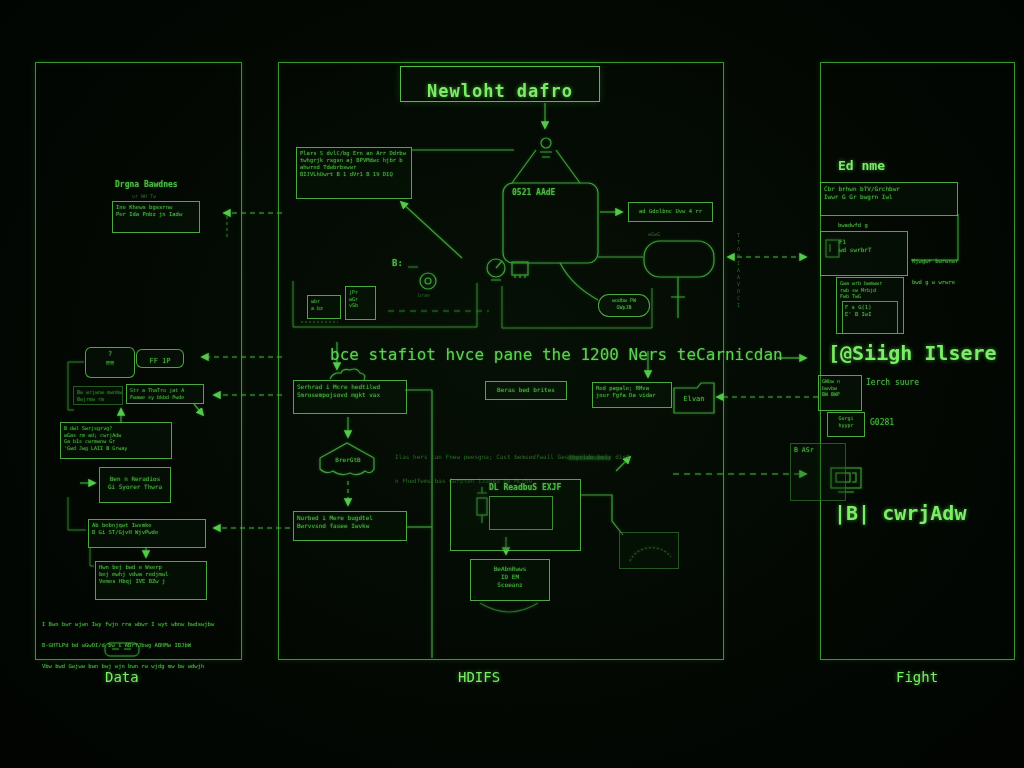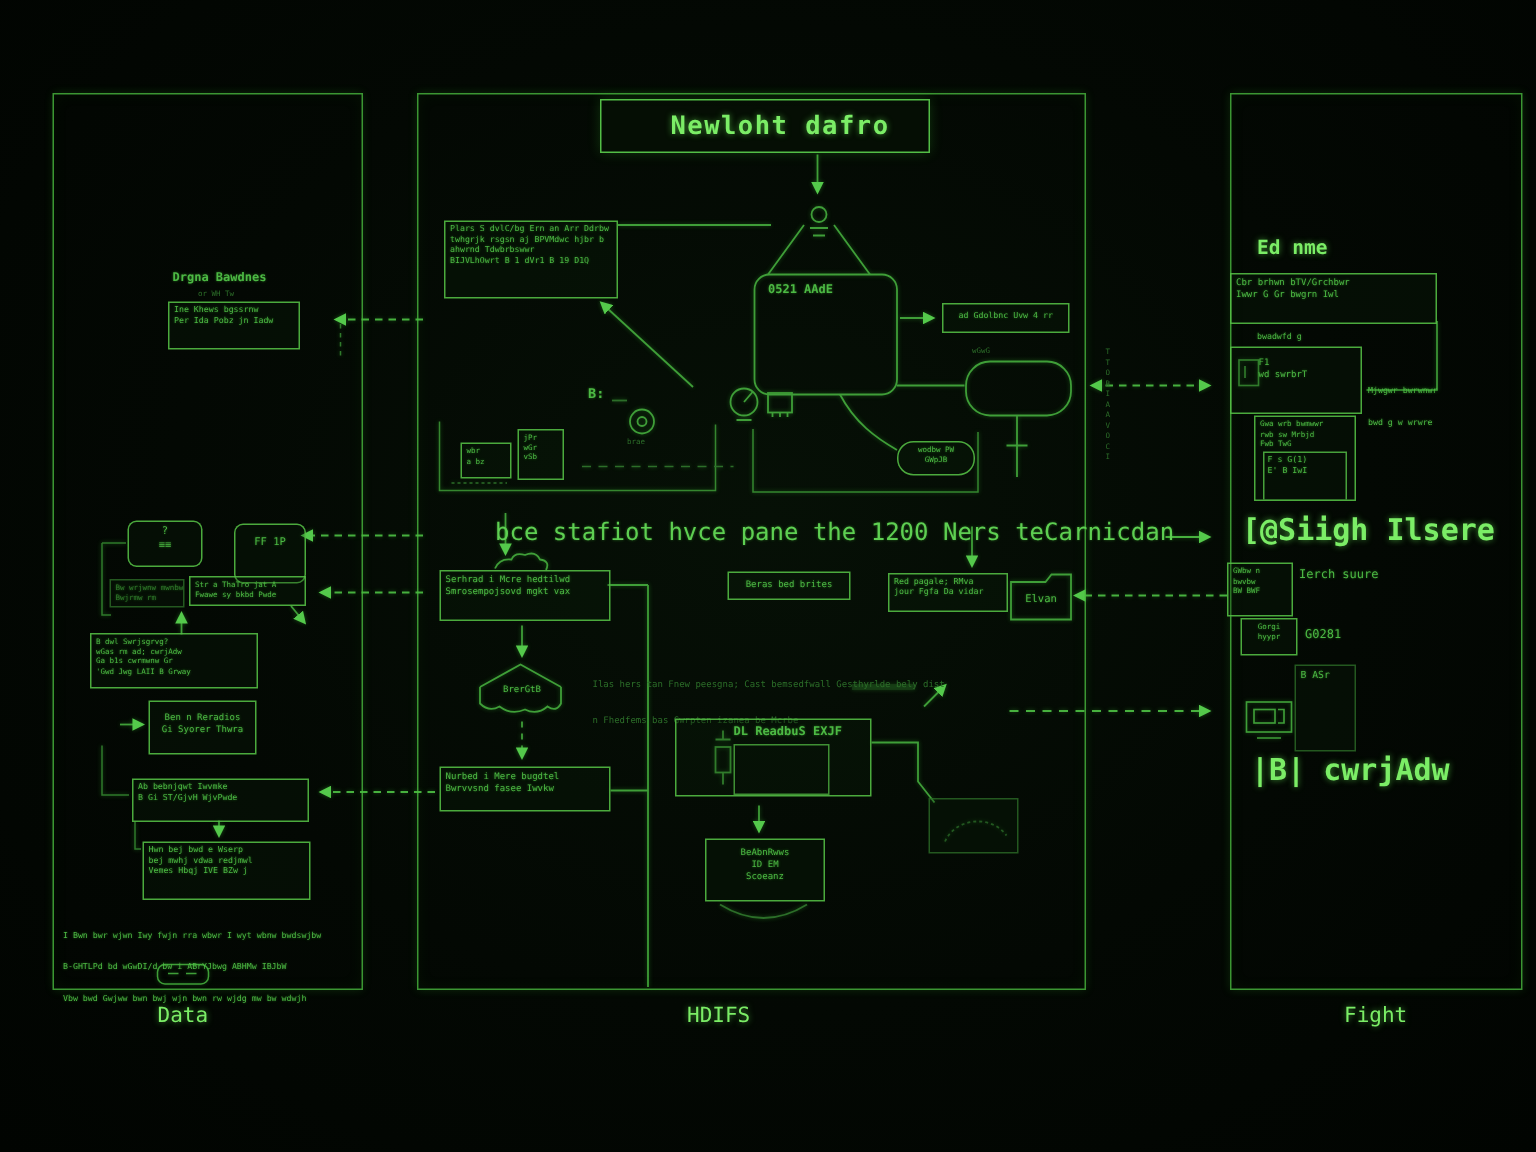--- a/index.html
+++ b/index.html
@@ -17,22 +17,22 @@
   .c-dim{color:#2c6e29;text-shadow:none;}
   .c-br{color:#7bed66;text-shadow:0 0 4px rgba(110,255,90,.55);}
   .bold{font-weight:bold;}
   .f5{font-size:5px;line-height:6.5px;} .f55{font-size:5.5px;line-height:7px;}
   .f6{font-size:6px;line-height:8px;} .f65{font-size:6.5px;line-height:8.5px;}
   .f7{font-size:7px;line-height:9px;} .f8{font-size:8px;line-height:10px;}
   .f9{font-size:9px;line-height:11px;} .f10{font-size:16px;line-height:13px;}
   .f13{font-size:13px;line-height:15px;} .f14{font-size:14px;line-height:16px;}
   .f16{font-size:20px;line-height:18px;} .f17{font-size:17px;line-height:19px;}
   .ctr{text-align:center;}
-  .titlebox{position:absolute;border:1.5px solid rgba(92,210,78,.9);display:flex;align-items:center;justify-content:center;
-            letter-spacing:1px;background:rgba(10,28,8,.3);box-shadow:0 0 8px rgba(70,220,55,.2);padding-left:20px;}
+  .titlebox{position:absolute;border:1.5px solid rgba(92,210,78,.9);display:flex;align-items:flex-end;justify-content:center;
+            letter-spacing:1px;background:rgba(10,28,8,.3);box-shadow:0 0 8px rgba(70,220,55,.2);}
   .vtext{writing-mode:vertical-rl;text-orientation:upright;letter-spacing:1px;}
   svg{position:absolute;left:0;top:0;filter:drop-shadow(0 0 1.5px rgba(70,220,60,.35));}
   .ln{white-space:pre;}
 </style>
 </head>
 <body>
 
 <div class="stage">
 
   <svg width="1024" height="768" viewBox="0 0 1024 768">
@@ -200,21 +200,21 @@
   <div class="box f6" style="left:293px;top:511px;width:114px;height:30px">
     <div class="ln">Nurbed i Mere bugdtel</div>
     <div class="ln">Bwrvvsnd fasee Iwvkw</div>
   </div>
 
   <div class="txt f6 c-dim" style="left:395px;top:437px">
     <div class="ln">Ilas hers tan Fnew peesgna; Cast bemsedfwall Gesthyrlde bely dist</div>
     <div class="ln">n Fhedfems bas Gwrpten izanea be Mcrbe</div>
   </div>
 
-  <div class="box" style="left:450px;top:479px;width:131px;height:52px">
+  <div class="box" style="left:450px;top:479px;width:131px;height:72px">
     <div class="txt f8 bold" style="left:38px;top:3px">DL ReadbuS EXJF</div>
     <div style="position:absolute;left:38px;top:16px;width:62px;height:32px;border:1px solid rgba(88,198,72,.7)"></div>
   </div>
 
   <div class="box f6 ctr" style="left:470px;top:559px;width:80px;height:42px;padding-top:5px">
     <div class="ln">BeAbnRwws</div>
     <div class="ln">ID EM</div>
     <div class="ln">Scoeanz</div>
   </div>
 
@@ -227,21 +227,21 @@
 
   <div class="box f55" style="left:112px;top:201px;width:88px;height:32px">
     <div class="ln">Ine Khews bgssrnw</div>
     <div class="ln">Per Ida Pobz jn Iadw</div>
   </div>
 
   <div class="box r6 f7 ctr" style="left:85px;top:347px;width:50px;height:31px">
     <div class="ln">?</div>
     <div class="ln">≡≡</div>
   </div>
-  <div class="box r6 f7 ctr" style="left:156px;top:349px;width:48px;height:40px;padding-top:7px">
+  <div class="box r6 f7 ctr" style="left:136px;top:349px;width:48px;height:19px;padding-top:7px">
     <span>FF 1P</span>
   </div>
 
   <div class="box dimb f5" style="left:73px;top:386px;width:50px;height:19px">
     <div class="ln">Bw wrjwnw mwnbw</div>
     <div class="ln">Bwjrmw rm</div>
   </div>
 
   <div class="box f5" style="left:126px;top:384px;width:78px;height:20px">
     <div class="ln">Str a ThaTro jat A</div>
@@ -314,19 +314,19 @@
     <div class="ln">BW BWF</div>
   </div>
   <div class="txt f8" style="left:866px;top:378px">Ierch suure</div>
 
   <div class="box f5 ctr" style="left:827px;top:412px;width:38px;height:25px">
     <div class="ln">Gorgi</div>
     <div class="ln">hyypr</div>
   </div>
   <div class="txt f8" style="left:870px;top:418px">G0281</div>
 
-  <div class="box dimb f65" style="left:863px;top:443px;width:41px;height:58px">
+  <div class="box dimb f65" style="left:790px;top:443px;width:56px;height:58px">
     <div class="ln" style="color:#4cb944">B ASr</div>
   </div>
 
   <div class="txt f16 bold c-br" style="left:834px;top:504px">|B| cwrjAdw</div>
 
 </div>
 
 </body></html>

